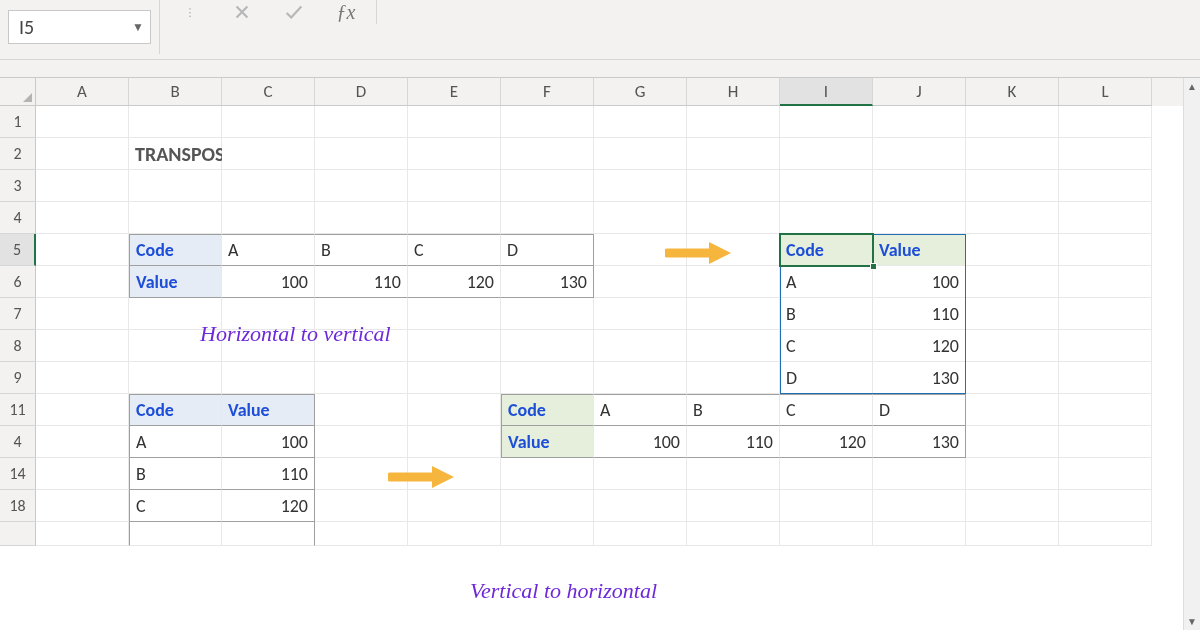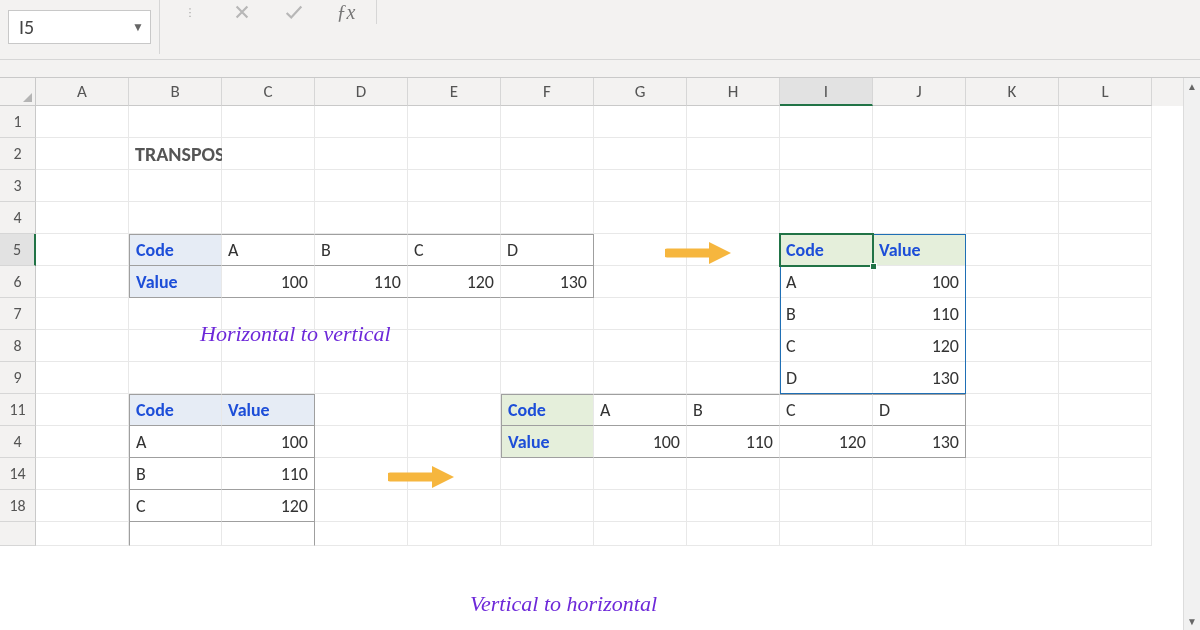--- a/index.html
+++ b/index.html
@@ -495,21 +495,21 @@
         <div class="cell" style="height:24px;"></div>
         <div class="cell" style="height:24px;"></div>
         <div class="cell" style="height:24px;"></div>
     </div>
 
     <div class="sel-spill" style="left:780px; top:128px; width:186px; height:160px;"></div>
     <div class="sel-active" style="left:779px; top:127px; width:95px; height:34px;"></div>
     <div class="fill-handle" style="left:870px; top:157px;"></div>
 
     <div class="note" style="left:200px; top:215px;">Horizontal to vertical</div>
-    <div class="note" style="left:470px; top:485px;font-family:Liberation Serif, serif;">Vertical to horizontal</div>
+    <div class="note" style="left:470px; top:472px;font-family:Liberation Serif, serif;">Vertical to horizontal</div>
 
     <div class="arrow" style="left:665px; top:134px;">
       <svg width="70" height="26" viewBox="0 0 70 26">
         <path d="M2 13 L48 13" stroke="#f6b63e" stroke-width="9" stroke-linecap="round"></path>
         <path d="M44 2 L66 13 L44 24 Z" fill="#f6b63e"></path>
       </svg>
     </div>
     <div class="arrow" style="left:388px; top:358px;">
       <svg width="70" height="26" viewBox="0 0 70 26">
         <path d="M2 13 L48 13" stroke="#f6b63e" stroke-width="9" stroke-linecap="round"></path>

